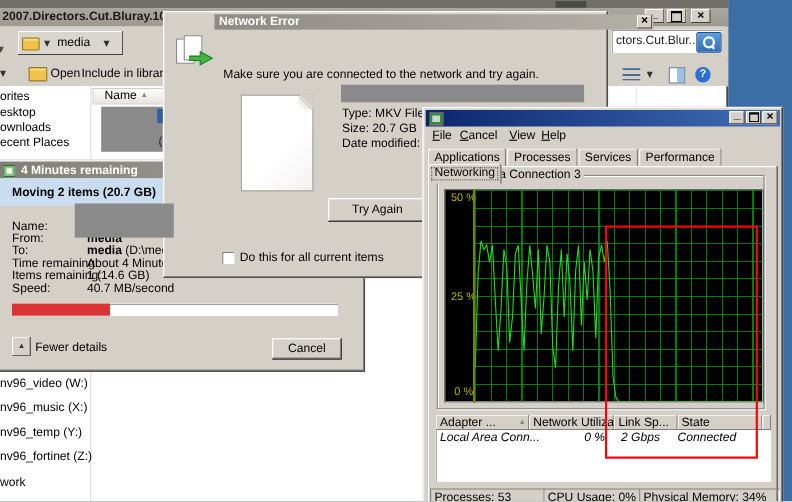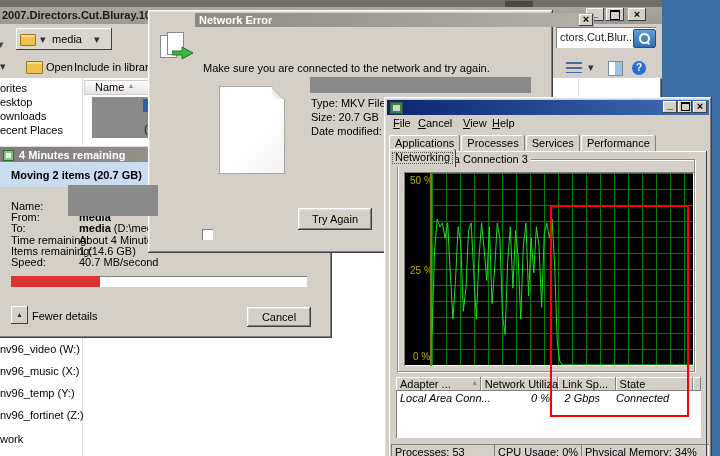--- a/index.html
+++ b/index.html
@@ -154,23 +154,24 @@
       <span style="position:absolute;right:-1px;top:-1px;width:0;height:0;border-right:13px solid #d4d0c8;border-bottom:13px solid transparent;"></span>
       <span style="position:absolute;right:0;top:0;width:12px;height:12px;background:linear-gradient(225deg,transparent 49%,#bdbbb6 50%,#e9e8e5 60%,#fff);"></span>
     </div>
 
     <div class="abs redact" style="left:162px;top:67px;width:221px;height:16px;"></div>
 
     <div class="abs nowrap" style="left:163px;top:87px;">Type: MKV File</div>
     <div class="abs nowrap" style="left:163px;top:101px;">Size: 20.7 GB</div>
     <div class="abs nowrap" style="left:163px;top:115px;">Date modified:</div>
 
-    <div class="abs btn raised" style="left:150px;top:198px;width:74px;height:22px;line-height:22px;">Try Again</div>
+    <div class="abs btn raised" style="left:150px;top:170px;width:90px;height:22px;line-height:22px;">Try Again</div>
 
     <span class="abs sunken-thin" style="left:54px;top:219px;width:11px;height:11px;background:#fff;"></span>
+    <div class="abs nowrap" style="left:70px;top:218px;">Do this for all current items</div>
   </div>
 
   <div class="abs raised" style="left:384px;top:97px;width:328px;height:363px;background:#d4d0c8;z-index:40;">
     <div class="abs" style="left:3px;top:3px;width:322px;height:15px;background:linear-gradient(to right,#0b266e,#3f6fb5);">
       <span style="position:absolute;left:3px;top:2px;width:11px;height:10px;background:#cfd4dc;border:1px solid #4a4a4a;box-shadow:inset 0 0 0 2px #2f8f2f;"></span>
       <span class="abs btn raised-thin" style="left:276px;top:1px;width:14px;height:12px;font-weight:bold;line-height:7px;">_</span>
       <span class="abs btn raised-thin" style="left:291px;top:1px;width:14px;height:12px;">
         <span style="display:inline-block;width:7px;height:6px;border:1px solid #000;border-top-width:2px;margin-top:1px;"></span>
       </span>
       <span class="abs btn raised-thin" style="left:306px;top:1px;width:14px;height:12px;font-weight:bold;line-height:11px;">×</span>

